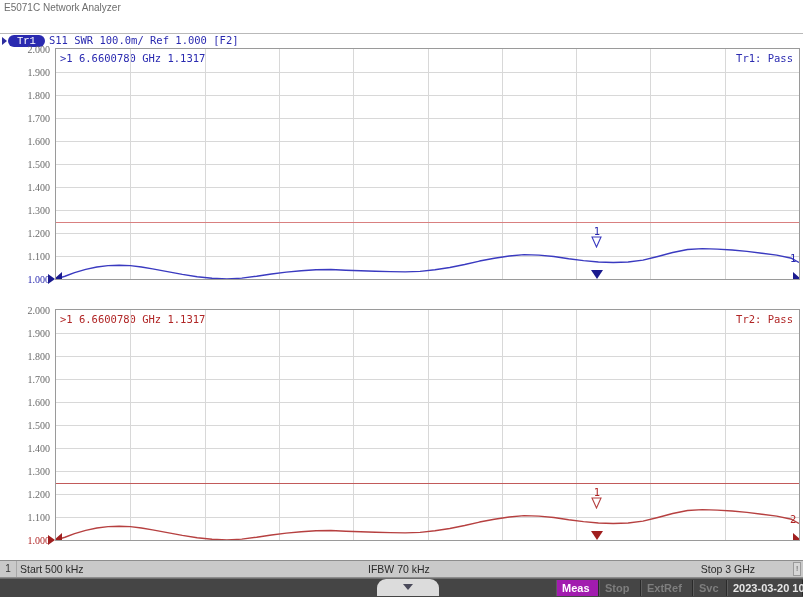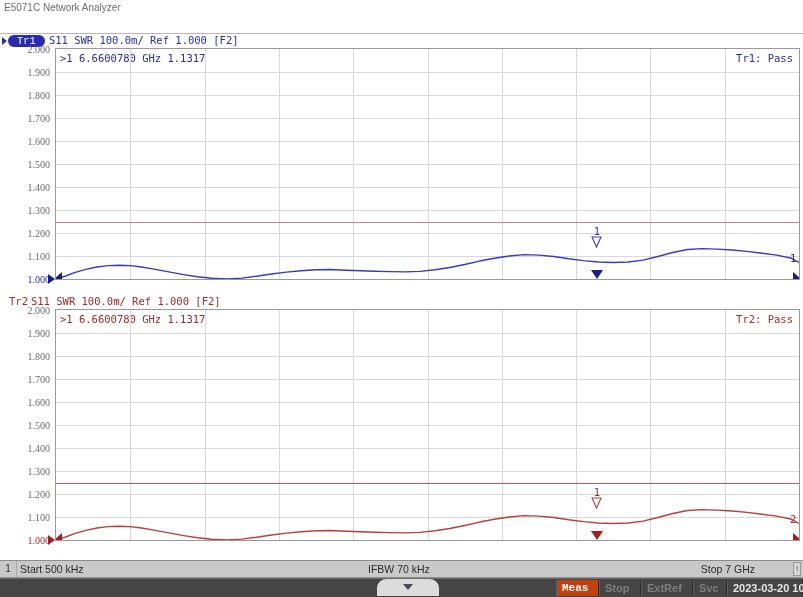--- a/index.html
+++ b/index.html
@@ -163,21 +163,21 @@
   .tb-chev{
     position:absolute;left:50%;top:5px;transform:translateX(-50%);
     width:0;height:0;border-left:5px solid transparent;border-right:5px solid transparent;
     border-top:6px solid #4a4a5a;
   }
   .tb-item{
     position:absolute;top:1px;height:16px;line-height:16px;
     font-size:11px;padding:0 5px;box-sizing:border-box;white-space:nowrap;
     border-left:1px solid #5c5c5c;border-right:1px solid #2a2a2a;
   }
-  .tb-item.active{background:#c2410c;color:#ffffff;font-weight:bold;font-family:Liberation Mono, monospace;}
+  .tb-item.active{background:#a21caf;color:#ffffff;font-weight:bold;}
   .tb-item.dim{color:#7e7e7e;font-weight:bold;}
   .tb-item.clock{color:#e6e6e6;font-weight:bold;}
 </style>
 </head>
 <body>
 
 <div id="app">
 
   <div class="titlebar">E5071C Network Analyzer</div>
 
@@ -238,23 +238,20 @@
           </svg>
           <div class="edge-num blue" style="left: 734px; top: 203.45px;">1</div>
           <div class="edge-tri b" style="left: 0px; top: 229px; transform: translate(-1px, -50%);"></div>
           <div class="edge-tri b" style="left: 737px; top: 229px; transform: translateY(-50%); border-right: none; border-left: 7px solid rgb(27, 27, 143);"></div>
           <div class="mk-tri-axis b" style="left: 540.904px; top: 221px;"></div>
         </div>
     </div>
 
     <div class="trace-block" id="block2">
 
-      <div class="tr-head">
-        <span class="badge2">Tr2</span><span class="txt2">S11  SWR 100.0m/ Ref 1.000 [F2]</span>
-      </div>
 
       <div class="ylabels" id="yl2">
           <div class="yl" style="top: 1px;">2.000</div>
           <div class="yl" style="top: 24px;">1.900</div>
           <div class="yl" style="top: 47px;">1.800</div>
           <div class="yl" style="top: 70px;">1.700</div>
           <div class="yl" style="top: 93px;">1.600</div>
           <div class="yl" style="top: 116px;">1.500</div>
           <div class="yl" style="top: 139px;">1.400</div>
           <div class="yl" style="top: 162px;">1.300</div>
@@ -299,21 +296,21 @@
           <div class="mk-tri-axis r" style="left: 540.904px; top: 221px;"></div>
         </div>
     </div>
 
   </div>
 
   <div class="statusbar">
     <div class="chnum">1</div>
     <div class="st-left">Start 500 kHz</div>
     <div class="st-mid">IFBW 70 kHz</div>
-    <div class="st-stop">Stop 7 GHz</div>
+    <div class="st-stop">Stop 3 GHz</div>
     <div class="cor">Cor</div>
     <div class="bar-end">!</div>
   </div>
 
   <div class="taskbar">
     <div class="tb-tab">
       <div class="tb-chev"></div>
     </div>
     <div class="tb-item active" style="left:556px;width:43px;">Meas</div>
     <div class="tb-item dim" style="left:599px;width:42px;">Stop</div>

